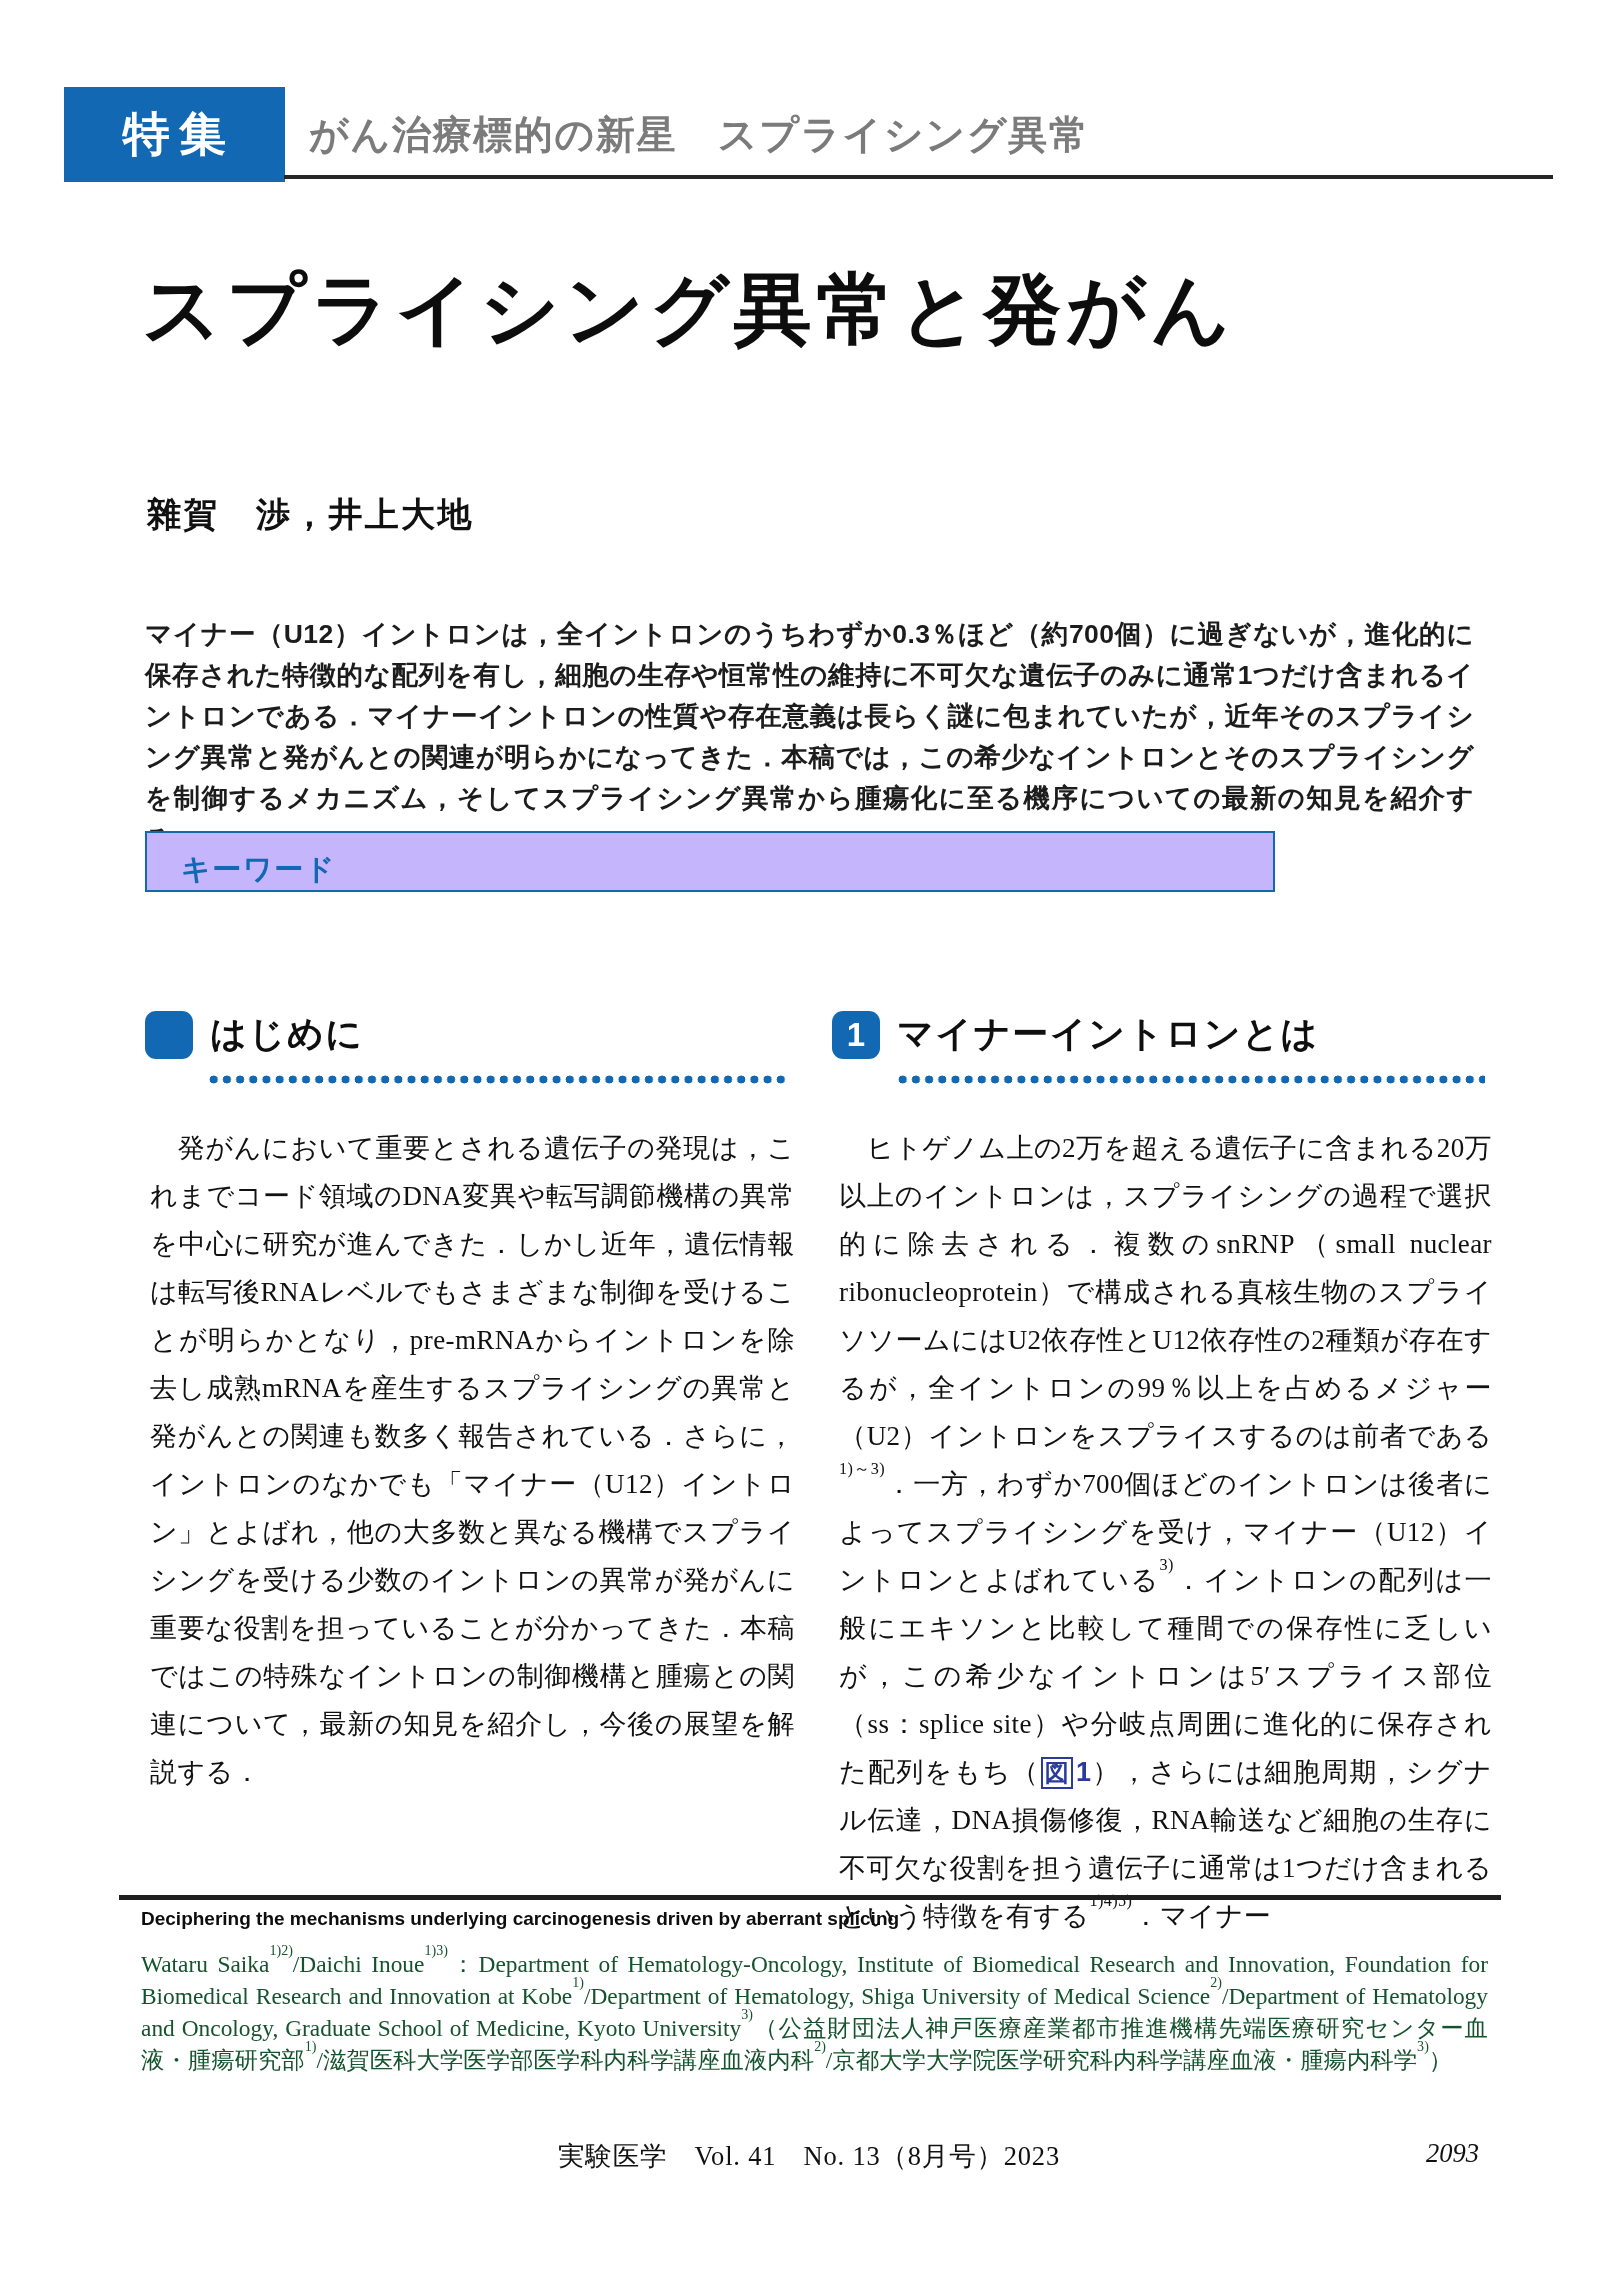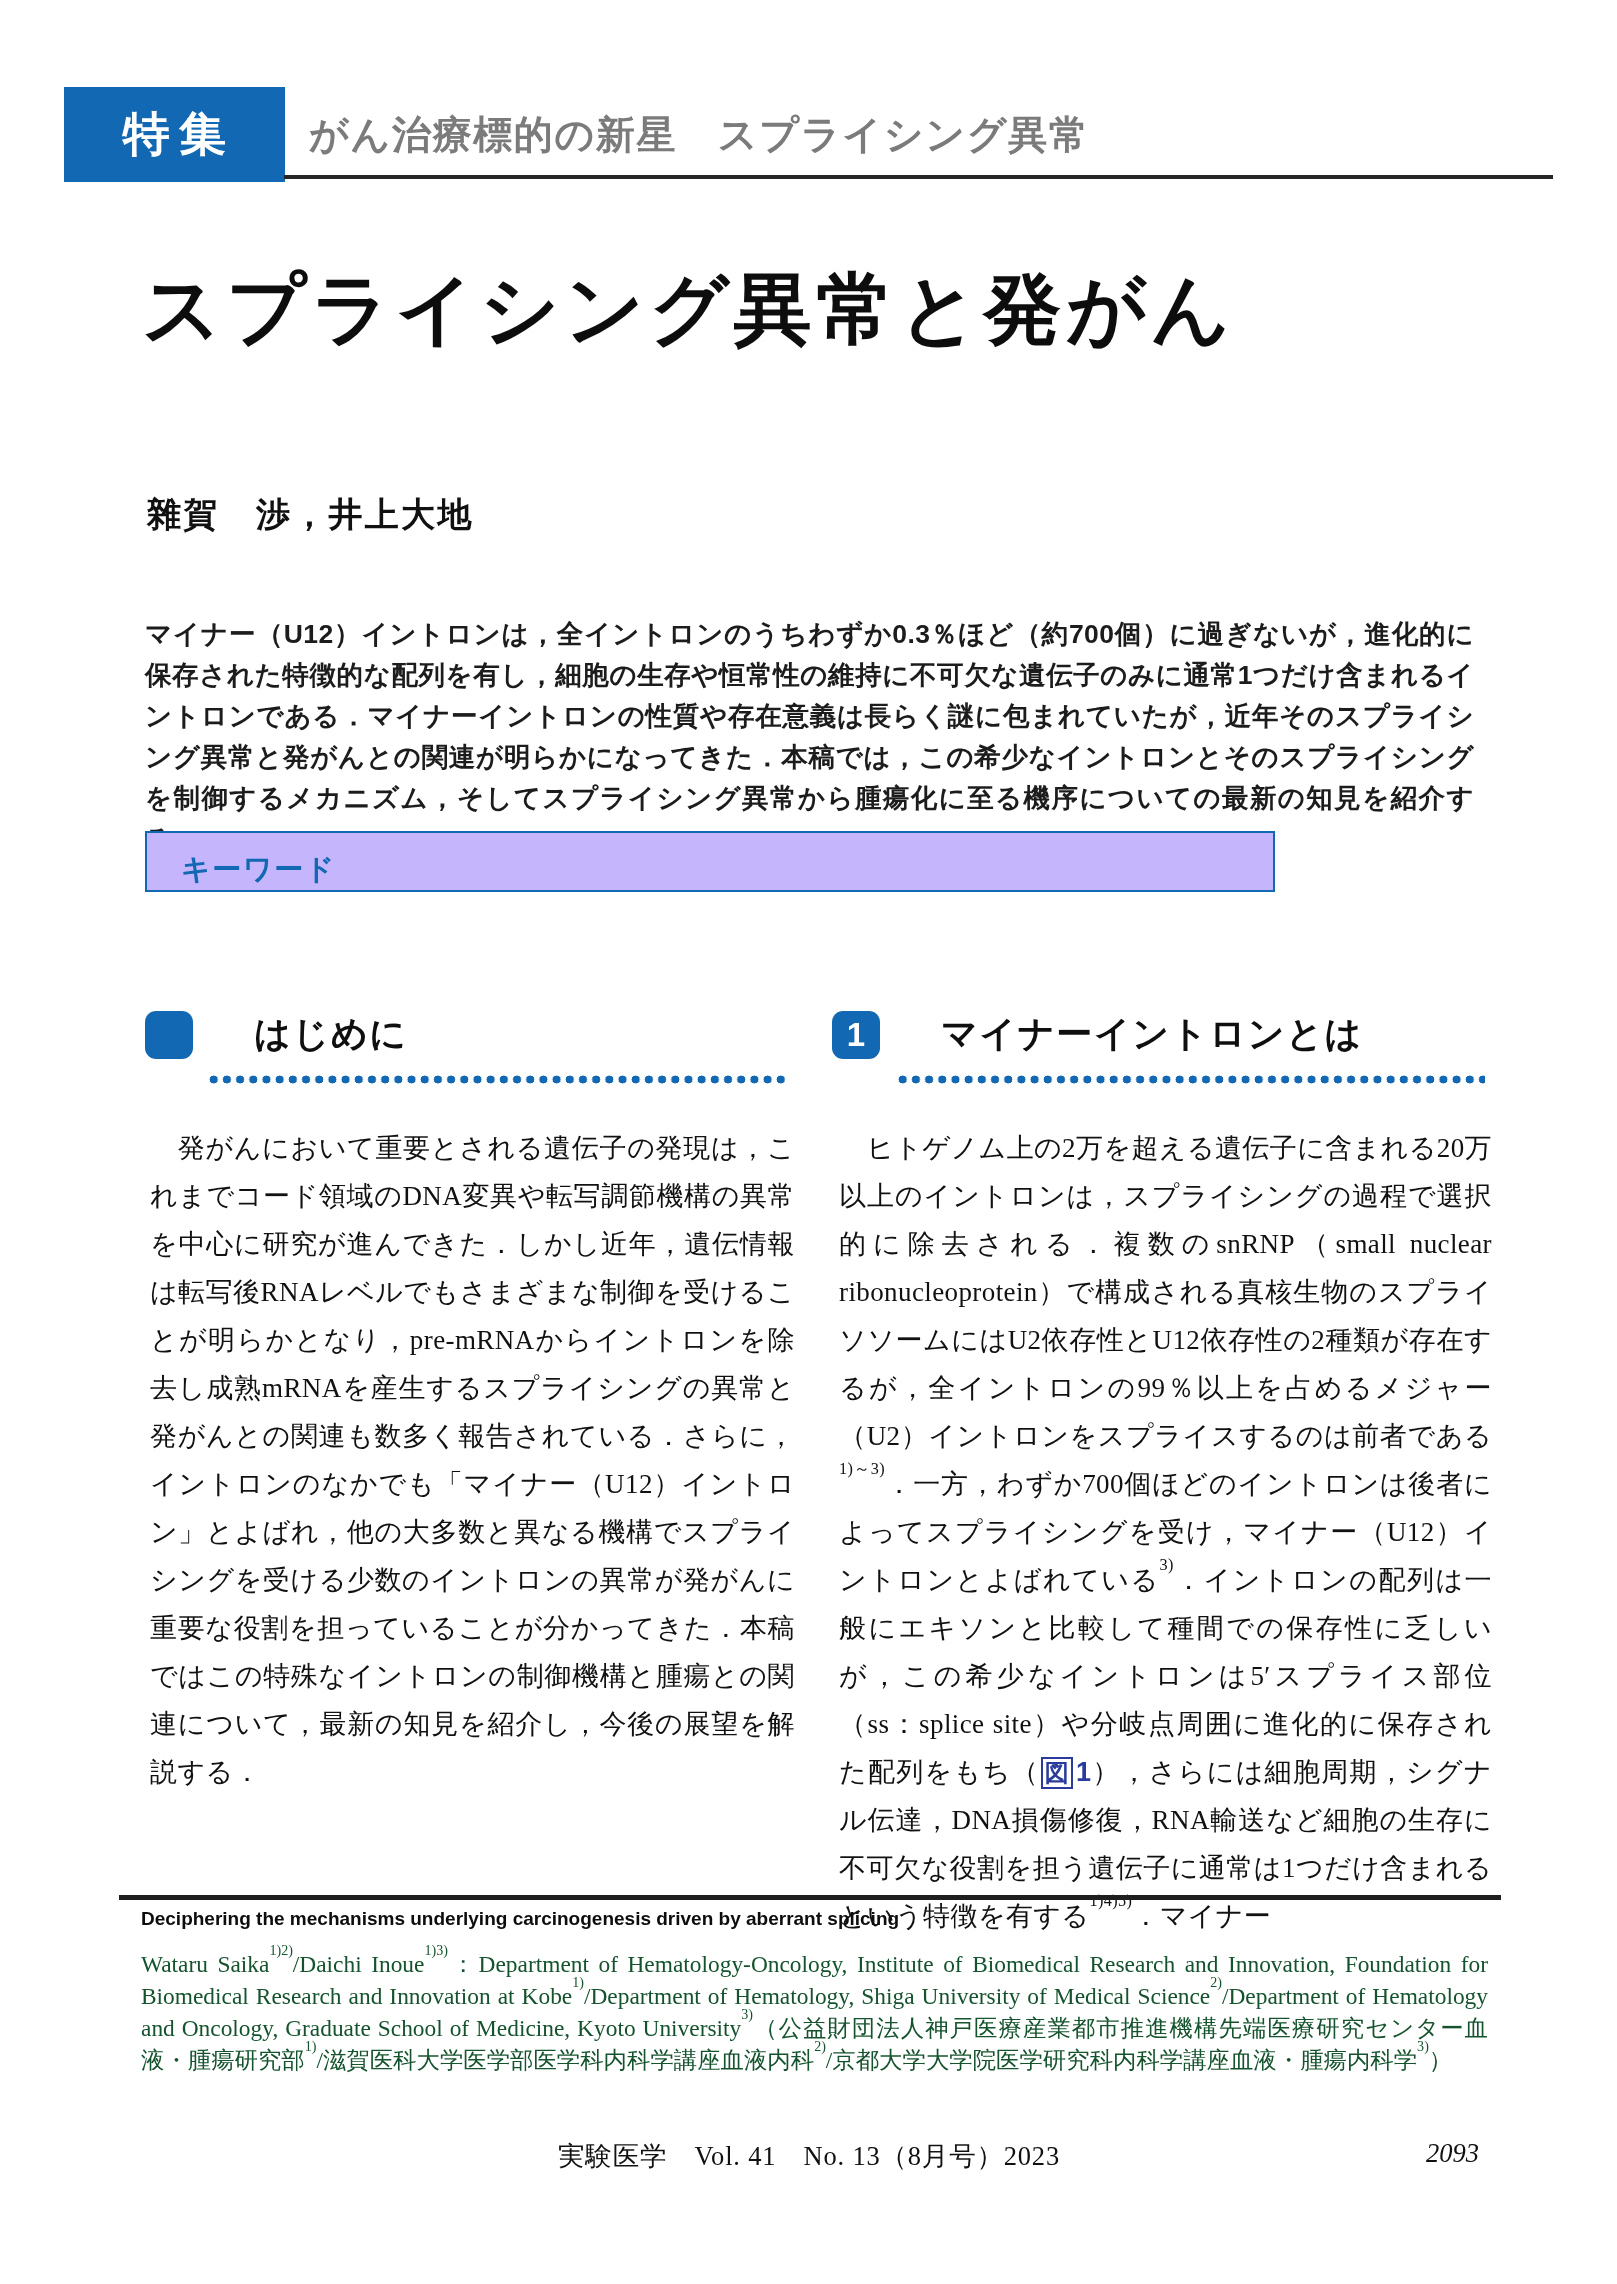--- a/index.html
+++ b/index.html
@@ -24,21 +24,21 @@
   .abstract { position:absolute; left:145px; top:614px; width:1329px; font-size:26.5px;
     line-height:41px; text-align:justify; font-weight:bold; color:#1c1c1c; letter-spacing:0.4px; }
 
   
   .keywords-box { position:absolute; left:145px; top:831px; width:1130px; height:61px;
     border:2.3px solid #1268b3; box-sizing:border-box; display:flex; align-items:flex-end; background:#c4b5fd; }
   .keywords-label { color:#1268b3; font-weight:bold; font-size:29px; margin-left:34px; letter-spacing:1.6px; }
   .keywords-text { color:#1c1c1c; font-size:29px; margin-left:62px; letter-spacing:0.8px; }
 
   
-  .section-heading { position:absolute; display:flex; align-items:center;gap:44px; }
+  .section-heading { position:absolute; display:flex; align-items:center; }
   .sq { width:48px; height:48px; background:#1268b3; border-radius:11px; flex:0 0 auto;
     display:flex; align-items:center; justify-content:center; }
   .sq .num { color:#fff; font-weight:bold; font-size:33px; }
   .section-heading .stitle { font-size:36px; font-weight:bold; color:#0f0f0f; margin-left:17px; letter-spacing:1.6px; white-space:nowrap; }
   .dot-rule { position:absolute; height:9.4px; background-image:radial-gradient(circle at 4.7px 4.7px, #1268b3 3.9px, rgba(0,0,0,0) 4.4px);
     background-size:13.2px 9.4px; background-repeat:repeat-x; }
 
   
   .column { position:absolute; top:1124px; font-family:"Liberation Serif","DejaVu Serif",serif;
     font-size:27px; line-height:48px; text-align:justify; color:#111; letter-spacing:0.4px;margin-left:7px; }

